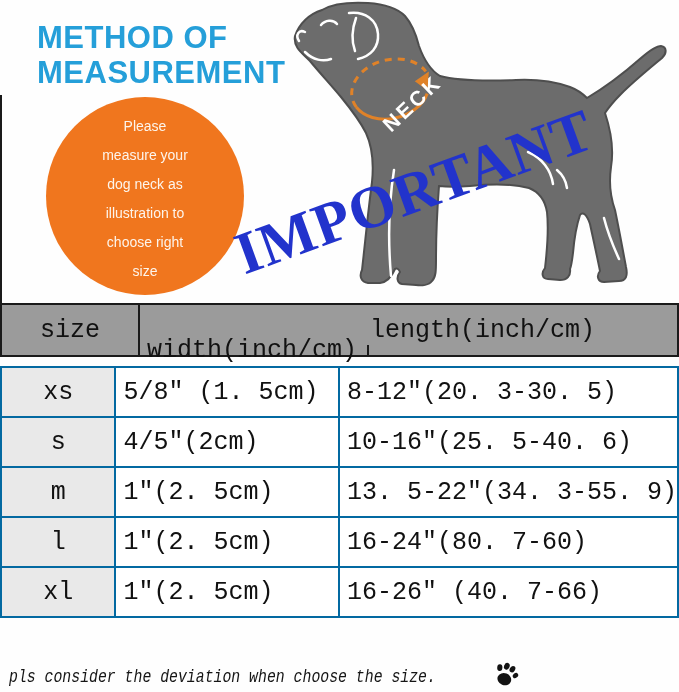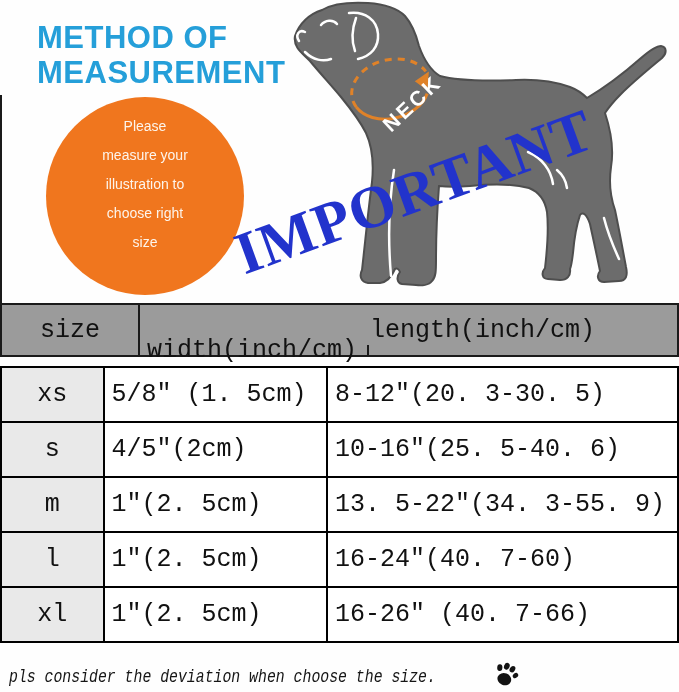--- a/index.html
+++ b/index.html
@@ -37,22 +37,22 @@
     background:#9B9B9B;border:2px solid #1a1a1a;display:flex;
   }
   .thead .hc{box-sizing:border-box;display:flex;align-items:center;font-size:25px;white-space:pre;}
   .hc.c1{width:138px;justify-content:center;border-right:2px solid #1a1a1a;}
   .hc.c2{width:229px;padding-left:7px;border-right:2px solid #1a1a1a;margin-top:40px;}
   .hc.c3{flex:1;padding-left:1px;}
   .tbody{
     position:absolute;left:0;top:366px;width:679px;border-collapse:collapse;
   }
   .tbody td{
-    border:2px solid #000000;height:50px;font-size:25px;white-space:pre;
-    padding:12px;box-sizing:border-box;
+    border:2px solid #0369a1;height:50px;font-size:25px;white-space:pre;
+    padding:0;box-sizing:border-box;
   }
   .tbody td.c1{width:138px;background:#E9E9E9;text-align:center;}
   .tbody td.c2{width:229px;background:#fff;padding-left:7px;}
   .tbody td.c3{background:#fff;padding-left:7px;}
   
   .note{position:absolute;left:9px;color:#151515;font-style:italic;font-size:19px;}
   .note .squish{display:inline-block;transform:scaleX(.78);transform-origin:0 50%;white-space:nowrap;}
   .n1{top:633px;}
   .n2{top:661px;font-family:Liberation Mono, monospace;}
   .paw{vertical-align:-7px;margin-left:-64px;}
@@ -65,20 +65,21 @@
   <div class="title">
     <div>METHOD OF</div>
     <div>MEASUREMENT</div>
   </div>
 
   <div class="edge-line"></div>
 
   <div class="bubble">
     <div>Please</div>
     <div>measure your</div>
+    <div>dog neck as</div>
     <div>illustration to</div>
     <div>choose right</div>
     <div>size</div>
   </div>
 
   <div class="dog-wrap">
     <svg width="382" height="300" viewBox="0 0 382 300">
 
       <path d="M7,36 C11,24 21,14 34,10 C44,4 62,2 80,3 C96,4 109,8 117,16
            C124,24 128,34 131,46 C136,60 142,70 152,76 C170,81 200,81 228,80
@@ -142,21 +143,21 @@
         <td class="c3">10-16″(25. 5-40. 6)</td>
       </tr>
       <tr>
         <td class="c1">m</td>
         <td class="c2">1″(2. 5cm)</td>
         <td class="c3">13. 5-22″(34. 3-55. 9)</td>
       </tr>
       <tr>
         <td class="c1">l</td>
         <td class="c2">1″(2. 5cm)</td>
-        <td class="c3">16-24″(40. 7-60)</td>
+        <td class="c3">16-24″(80. 7-60)</td>
       </tr>
       <tr>
         <td class="c1">xl</td>
         <td class="c2">1″(2. 5cm)</td>
         <td class="c3">16-26″ (40. 7-66)</td>
       </tr>
     </tbody>
   </table>
 
   <div class="note n2">

